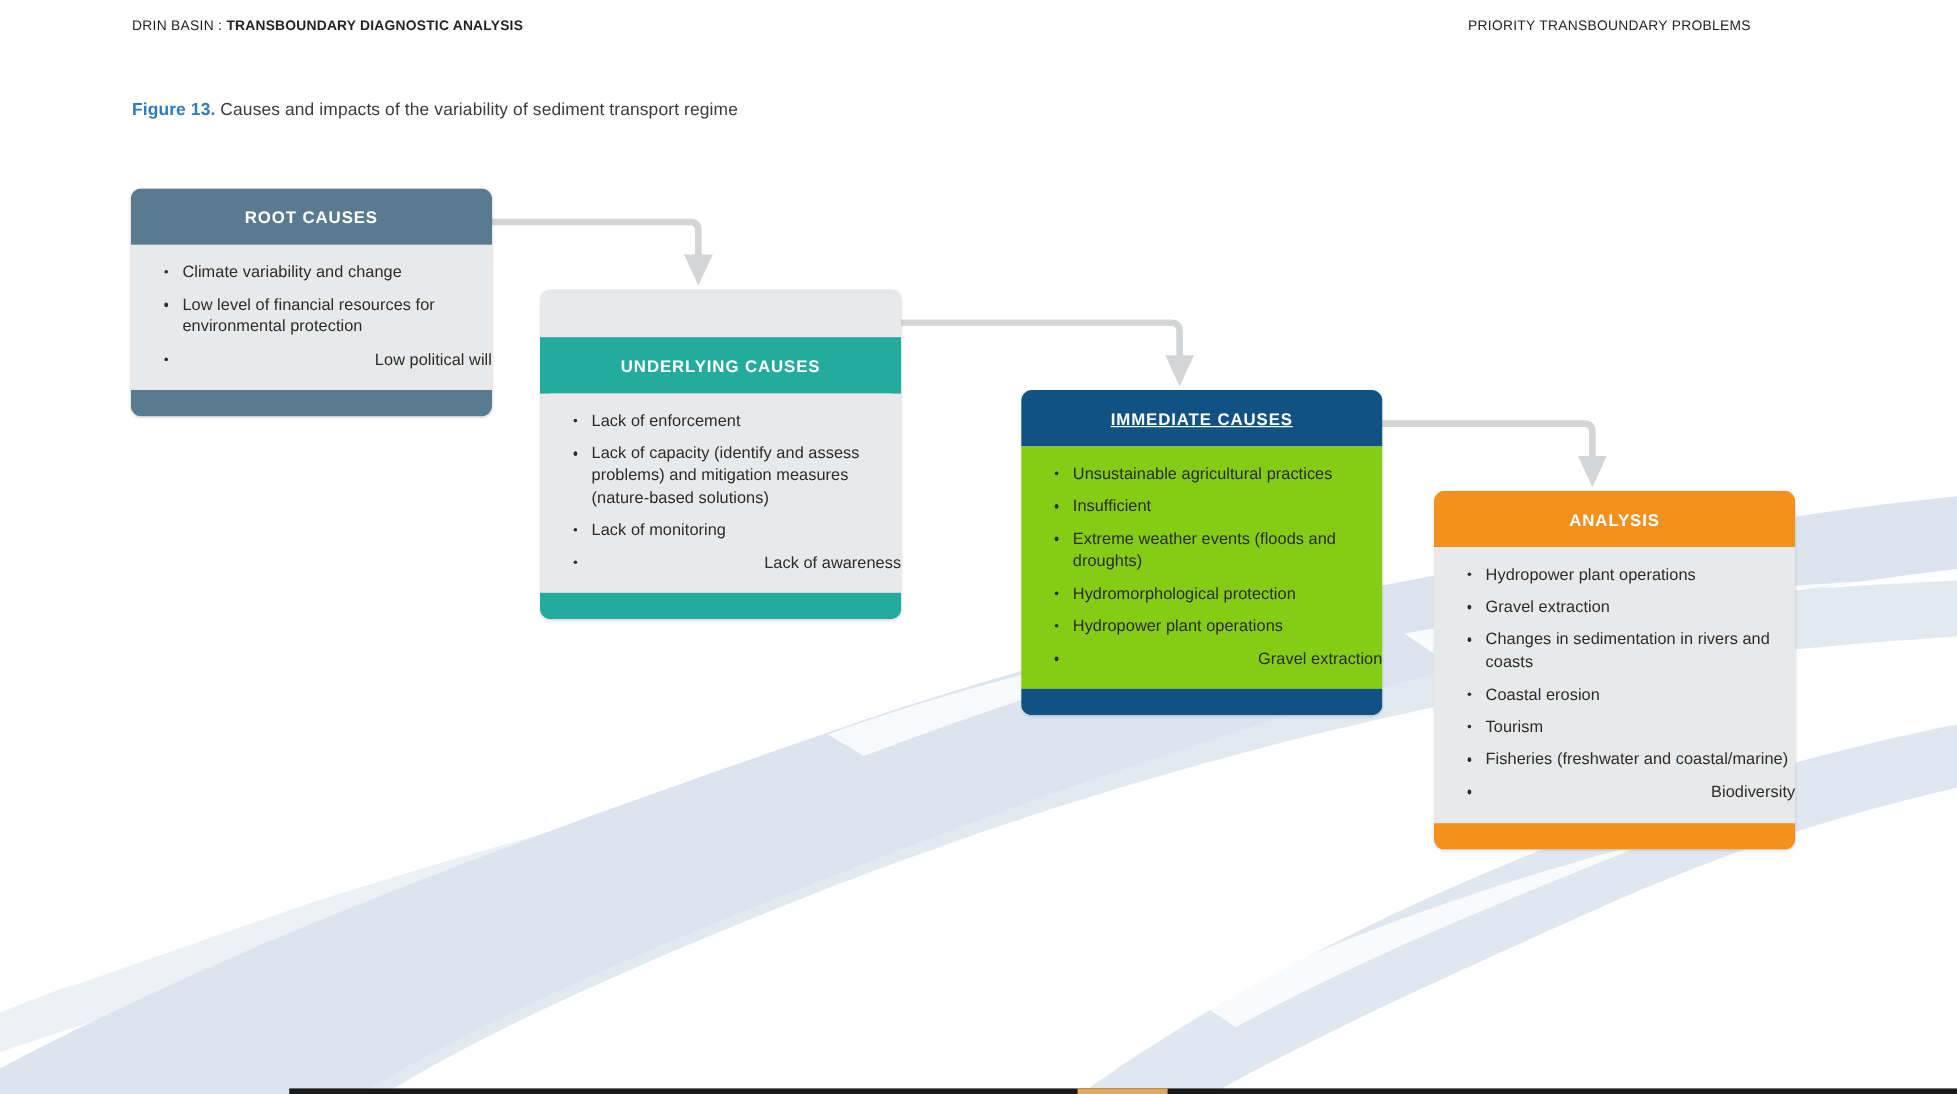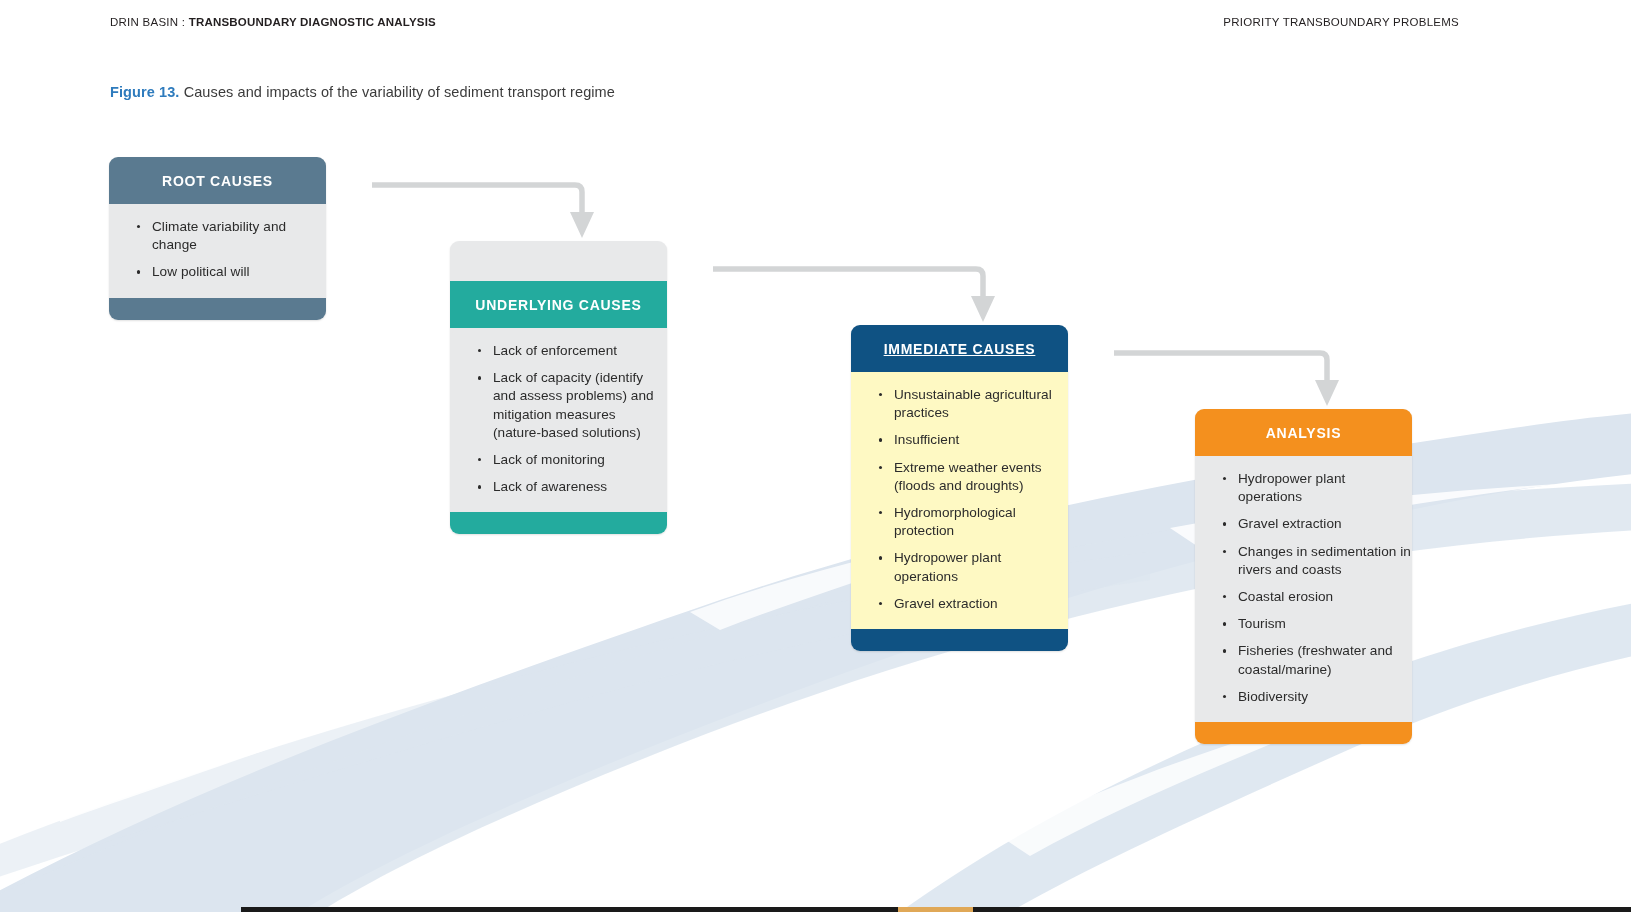--- a/index.html
+++ b/index.html
@@ -45,21 +45,21 @@
     white-space:nowrap;
   }
   #figure-caption .cap-label {
     color:#2e7bbd;
     font-weight:bold;
   }
 
   
   .flow-box {
     position:absolute;
-    width:217px;
+    width:301px;
     border-radius:9px;
     overflow:hidden;
     background:#e8e9ea;
     z-index:4;
     box-shadow:0 1px 2px rgba(0,0,0,.12);
     display:flex;
     flex-direction:column;
   }
   .box-head {
     height:47px;
@@ -84,21 +84,21 @@
   .box-list { list-style:none; }
   .box-list li {
     position:relative;
     padding-left:29px;
     margin-bottom:9px;
     font-size:13.6px;
     line-height:1.34;
     color:#2b2b2b;
     letter-spacing:.05px;
   }
-  .box-list li:last-child { margin-bottom:0; }
+  .box-list li:last-child { margin-bottom:0;text-align:right; }
   .box-list li::before {
     content:"";
     position:absolute;
     left:14px; top:7px;
     width:3.4px; height:3.4px;
     border-radius:50%;
     background:#2b2b2b;
   }
 
   
@@ -183,20 +183,21 @@
     <polygon points="971,296 995,296 983,322" fill="#d3d5d6"></polygon>
     <polygon points="1315,380 1339,380 1327,406" fill="#d3d5d6"></polygon>
   </g>
 </svg>
 
 <div class="flow-box" id="box-root">
   <div class="box-head" style="background: rgb(90, 122, 144);">ROOT CAUSES</div>
   <div class="box-body" style="background: rgb(232, 233, 234);">
     <ul class="box-list">
       <li>Climate variability and change</li>
+      <li>Low level of financial resources for environmental protection</li>
       <li>Low political will</li>
     </ul>
   </div>
   <div class="box-foot" style="background: rgb(90, 122, 144);"></div>
 </div>
 
 <div class="flow-box" id="box-underlying">
   <div class="box-head" style="background: rgb(35, 171, 158); margin-top: 40px;">UNDERLYING CAUSES</div>
   <div class="box-body" style="background: rgb(232, 233, 234); border-radius: 10px;">
     <ul class="box-list">
@@ -204,21 +205,21 @@
       <li>Lack of capacity (identify and assess problems) and mitigation measures (nature-based solutions)</li>
       <li>Lack of monitoring</li>
       <li>Lack of awareness</li>
     </ul>
   </div>
   <div class="box-foot" style="background: rgb(35, 171, 158);"></div>
 </div>
 
 <div class="flow-box" id="box-immediate">
   <div class="box-head" style="background: rgb(15, 82, 131); text-decoration: underline;">IMMEDIATE CAUSES</div>
-  <div class="box-body" style="background: #fef9c3;">
+  <div class="box-body" style="background: #84cc16;">
     <ul class="box-list">
       <li>Unsustainable agricultural practices</li>
       <li>Insufficient</li>
       <li>Extreme weather events (floods and droughts)</li>
       <li>Hydromorphological protection</li>
       <li>Hydropower plant operations</li>
       <li>Gravel extraction</li>
     </ul>
   </div>
   <div class="box-foot" style="background: rgb(15, 82, 131);"></div>

